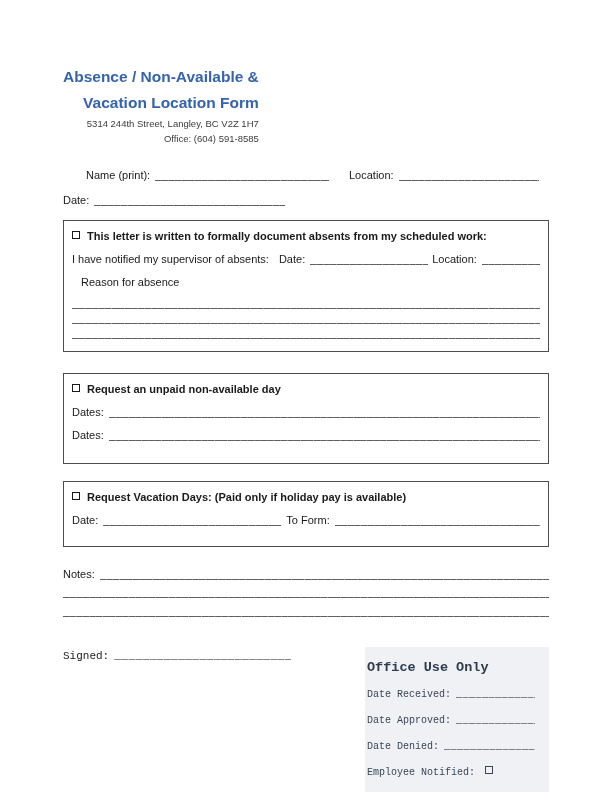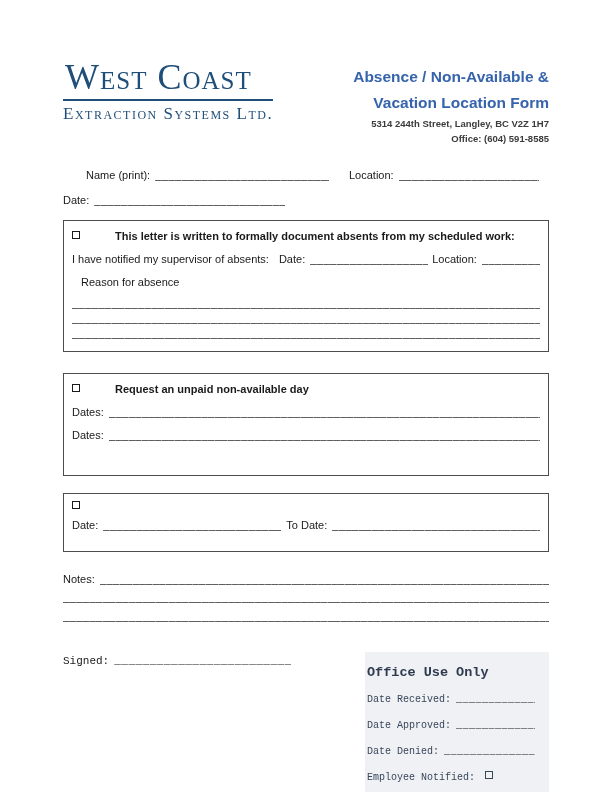--- a/index.html
+++ b/index.html
@@ -29,21 +29,21 @@
     color:var(--logo-navy,#1F4E79);
     text-align:center;margin-top:3px;white-space:nowrap;
   }
   .hdr-right{text-align:right;padding-top:6px;}
   .form-title{
     color:var(--title-blue,#3563AC);
     font-size:15.5px;font-weight:bold;line-height:26px;white-space:nowrap;
   }
   .hdr-addr{
     color:var(--muted-text,#3B3B3B);
-    font-size:9.5px;font-weight:bold;line-height:14px;margin-top:1px;white-space:nowrap;
+    font-size:9.5px;font-weight:normal;line-height:14px;margin-top:1px;white-space:nowrap;
   }
   
   .row{display:flex;align-items:baseline;font-size:11px;line-height:15px;}
   .lbl{white-space:nowrap;margin-right:5px;}
   .u{
     flex:1 1 auto;overflow:hidden;white-space:nowrap;
     letter-spacing:.5px;color:#1a1a1a;
   }
   .u.fix{flex:0 0 auto;}
   .pair{display:flex;align-items:baseline;overflow:hidden;}
@@ -51,23 +51,23 @@
   .pair-name{width:243px;}
   .pair-loc{width:190px;margin-left:20px;}
   .date-row{margin-top:10px;width:222px;}
   
   .box{
     border:1px solid var(--box-border,#4D4D4D);
     padding:8px 8px 8px 8px;box-sizing:border-box;
     font-size:11px;
   }
   .box-abs{margin-top:12px;padding-bottom:10px;}
-  .box-unpaid{margin-top:21px;padding-bottom:32px;}
+  .box-unpaid{margin-top:21px;padding-bottom:20px;}
   .box-vac{margin-top:17px;padding-bottom:18px;}
-  .box-h{font-weight:bold;line-height:15px;display:flex;align-items:baseline;gap:28px;}
+  .box-h{font-weight:bold;line-height:15px;display:flex;align-items:baseline;}
   .cbx{
     flex:0 0 auto;display:inline-block;width:6px;height:6px;
     border:1px solid #1a1a1a;margin-right:7px;position:relative;top:-1px;
   }
   .box .row{margin-top:8px;}
   .fill-line{
     line-height:15px;overflow:hidden;white-space:nowrap;
     letter-spacing:.5px;margin-top:6px;
   }
   .fill-line + .fill-line{margin-top:0;}
@@ -92,24 +92,20 @@
     display:inline-block;width:6px;height:6px;
     border:1px solid #38465A;margin-left:5px;position:relative;top:-1px;
   }
 </style>
 </head>
 <body>
 
 <div class="page">
 
   <div class="hdr">
-    <div class="logo">
-      <div class="logo-main">West Coast</div>
-      <div class="logo-sub">Extraction Systems Ltd.</div>
-    </div>
     <div class="hdr-right">
       <div class="form-title">Absence / Non-Available &amp;</div>
       <div class="form-title">Vacation Location Form</div>
       <div class="hdr-addr">5314 244th Street, Langley, BC V2Z 1H7</div>
       <div class="hdr-addr">Office: (604) 591-8585</div>
     </div>
   </div>
 
   <div class="row name-row">
     <div class="pair pair-name">
@@ -155,25 +151,26 @@
     </div>
     <div class="row">
       <span class="lbl">Dates:</span>
       <span class="u">________________________________________________________________________________</span>
     </div>
   </div>
 
   <div class="box box-vac">
     <div class="box-h">
       <span class="cbx"></span>
+      <span>Request Vacation Days: (Paid only if holiday pay is available)</span>
     </div>
     <div class="row">
       <span class="lbl">Date:</span>
       <span class="u fix" style="width:178px;">________________________________</span>
-      <span class="lbl" style="margin-left:5px;">To Date:</span>
+      <span class="lbl" style="margin-left:5px;">To Form:</span>
       <span class="u">__________________________________</span>
     </div>
   </div>
 
   <div class="notes">
     <div class="row">
       <span class="lbl">Notes:</span>
       <span class="u">____________________________________________________________________________</span>
     </div>
     <div class="fill-line">________________________________________________________________________________</div>

